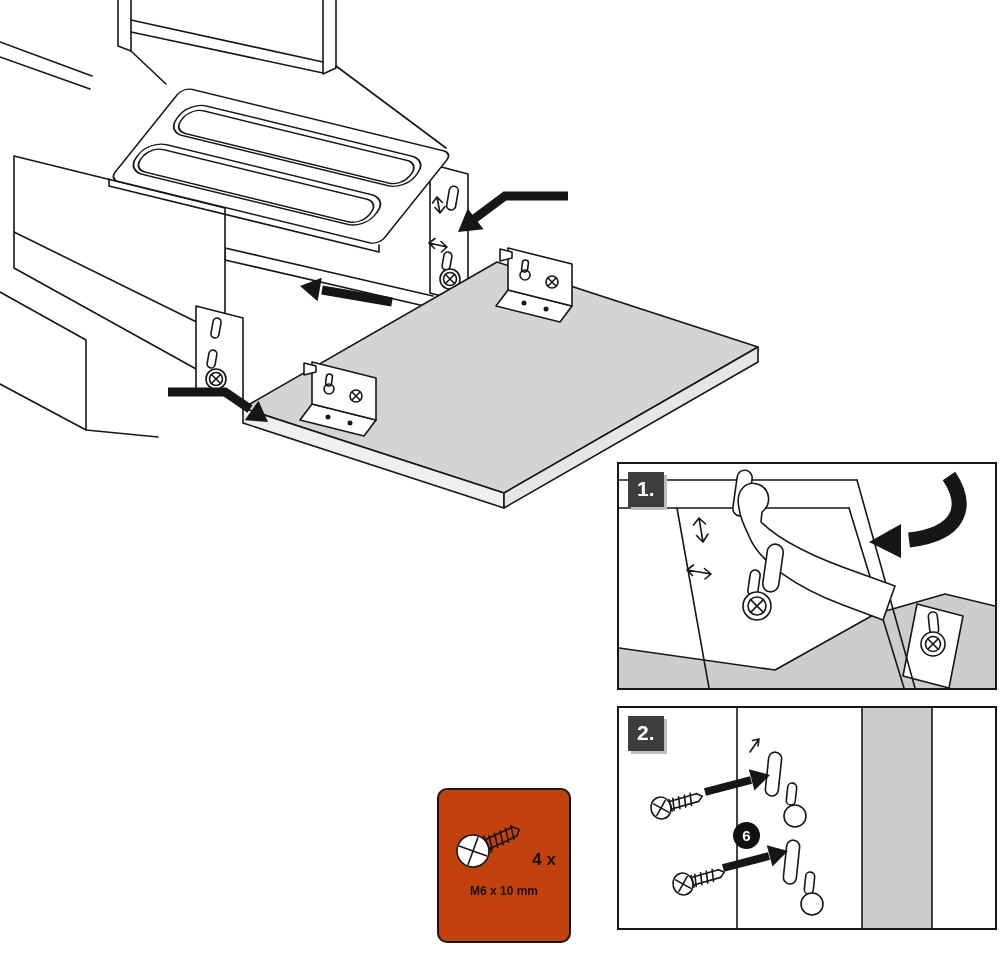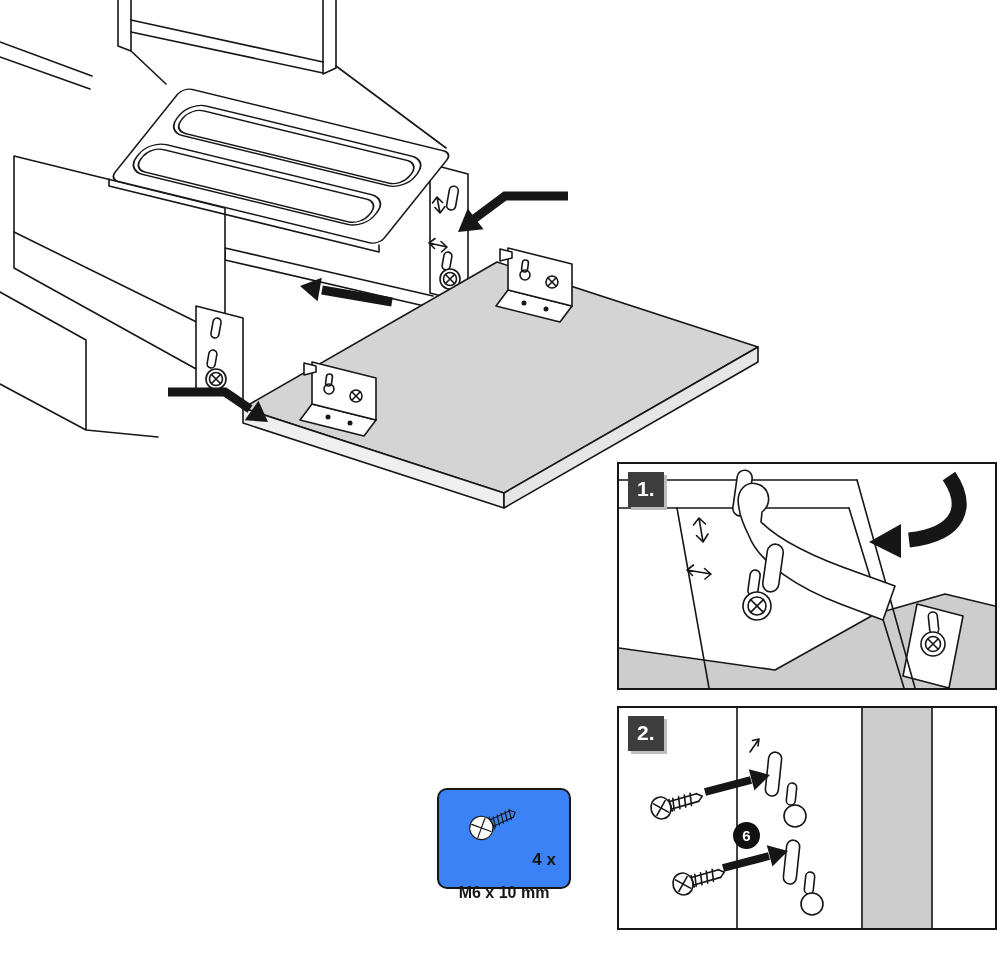--- a/index.html
+++ b/index.html
@@ -14,25 +14,25 @@
   .step-badge {
     position:absolute; top:8px; left:9px;
     background:#3d3d3d; color:#fff; font-weight:bold; font-size:21px; line-height:1;
     padding:6px 9px 8px 9px; box-shadow:3px 3px 0 #bdbdbd;
   }
   .part-badge {
     position:absolute; left:114px; top:114px; width:27px; height:27px; border-radius:50%;
     background:#111; color:#fff; font-weight:bold; font-size:15px;
     display:flex; align-items:center; justify-content:center;
   }
-  .parts-box { position:absolute; left:437px; top:788px; width:134px; height:101px;
-    border:2px solid #161616; border-radius:10px; background:#3b82f6; }
+  .parts-box { position:absolute; left:437px; top:788px; width:134px; height:155px;
+    border:2px solid #161616; border-radius:10px; background:#c2410c; }
   .parts-box svg { position:absolute; left:0; top:0; width:100%; height:100%; }
   .parts-qty { position:absolute; right:13px; top:60px; font-weight:bold; font-size:17px; }
-  .parts-size { position:absolute; left:0; right:0; top:94px; text-align:center; font-weight:bold; font-size:16px; }
+  .parts-size { position:absolute; left:0; right:0; top:94px; text-align:center; font-weight:bold; font-size:12px; }
   svg { display:block; }
   .ln  { stroke:#161616; stroke-width:1.6; fill:none; stroke-linecap:round; stroke-linejoin:round; }
   .lnf { stroke:#161616; stroke-width:1.6; fill:#ffffff; stroke-linecap:round; stroke-linejoin:round; }
   .blk { fill:#161616; stroke:none; }
   .thick { stroke:#161616; stroke-width:9; fill:none; stroke-linecap:butt; stroke-linejoin:miter; }
 </style>
 </head>
 <body>
 
 <div class="sheet">

